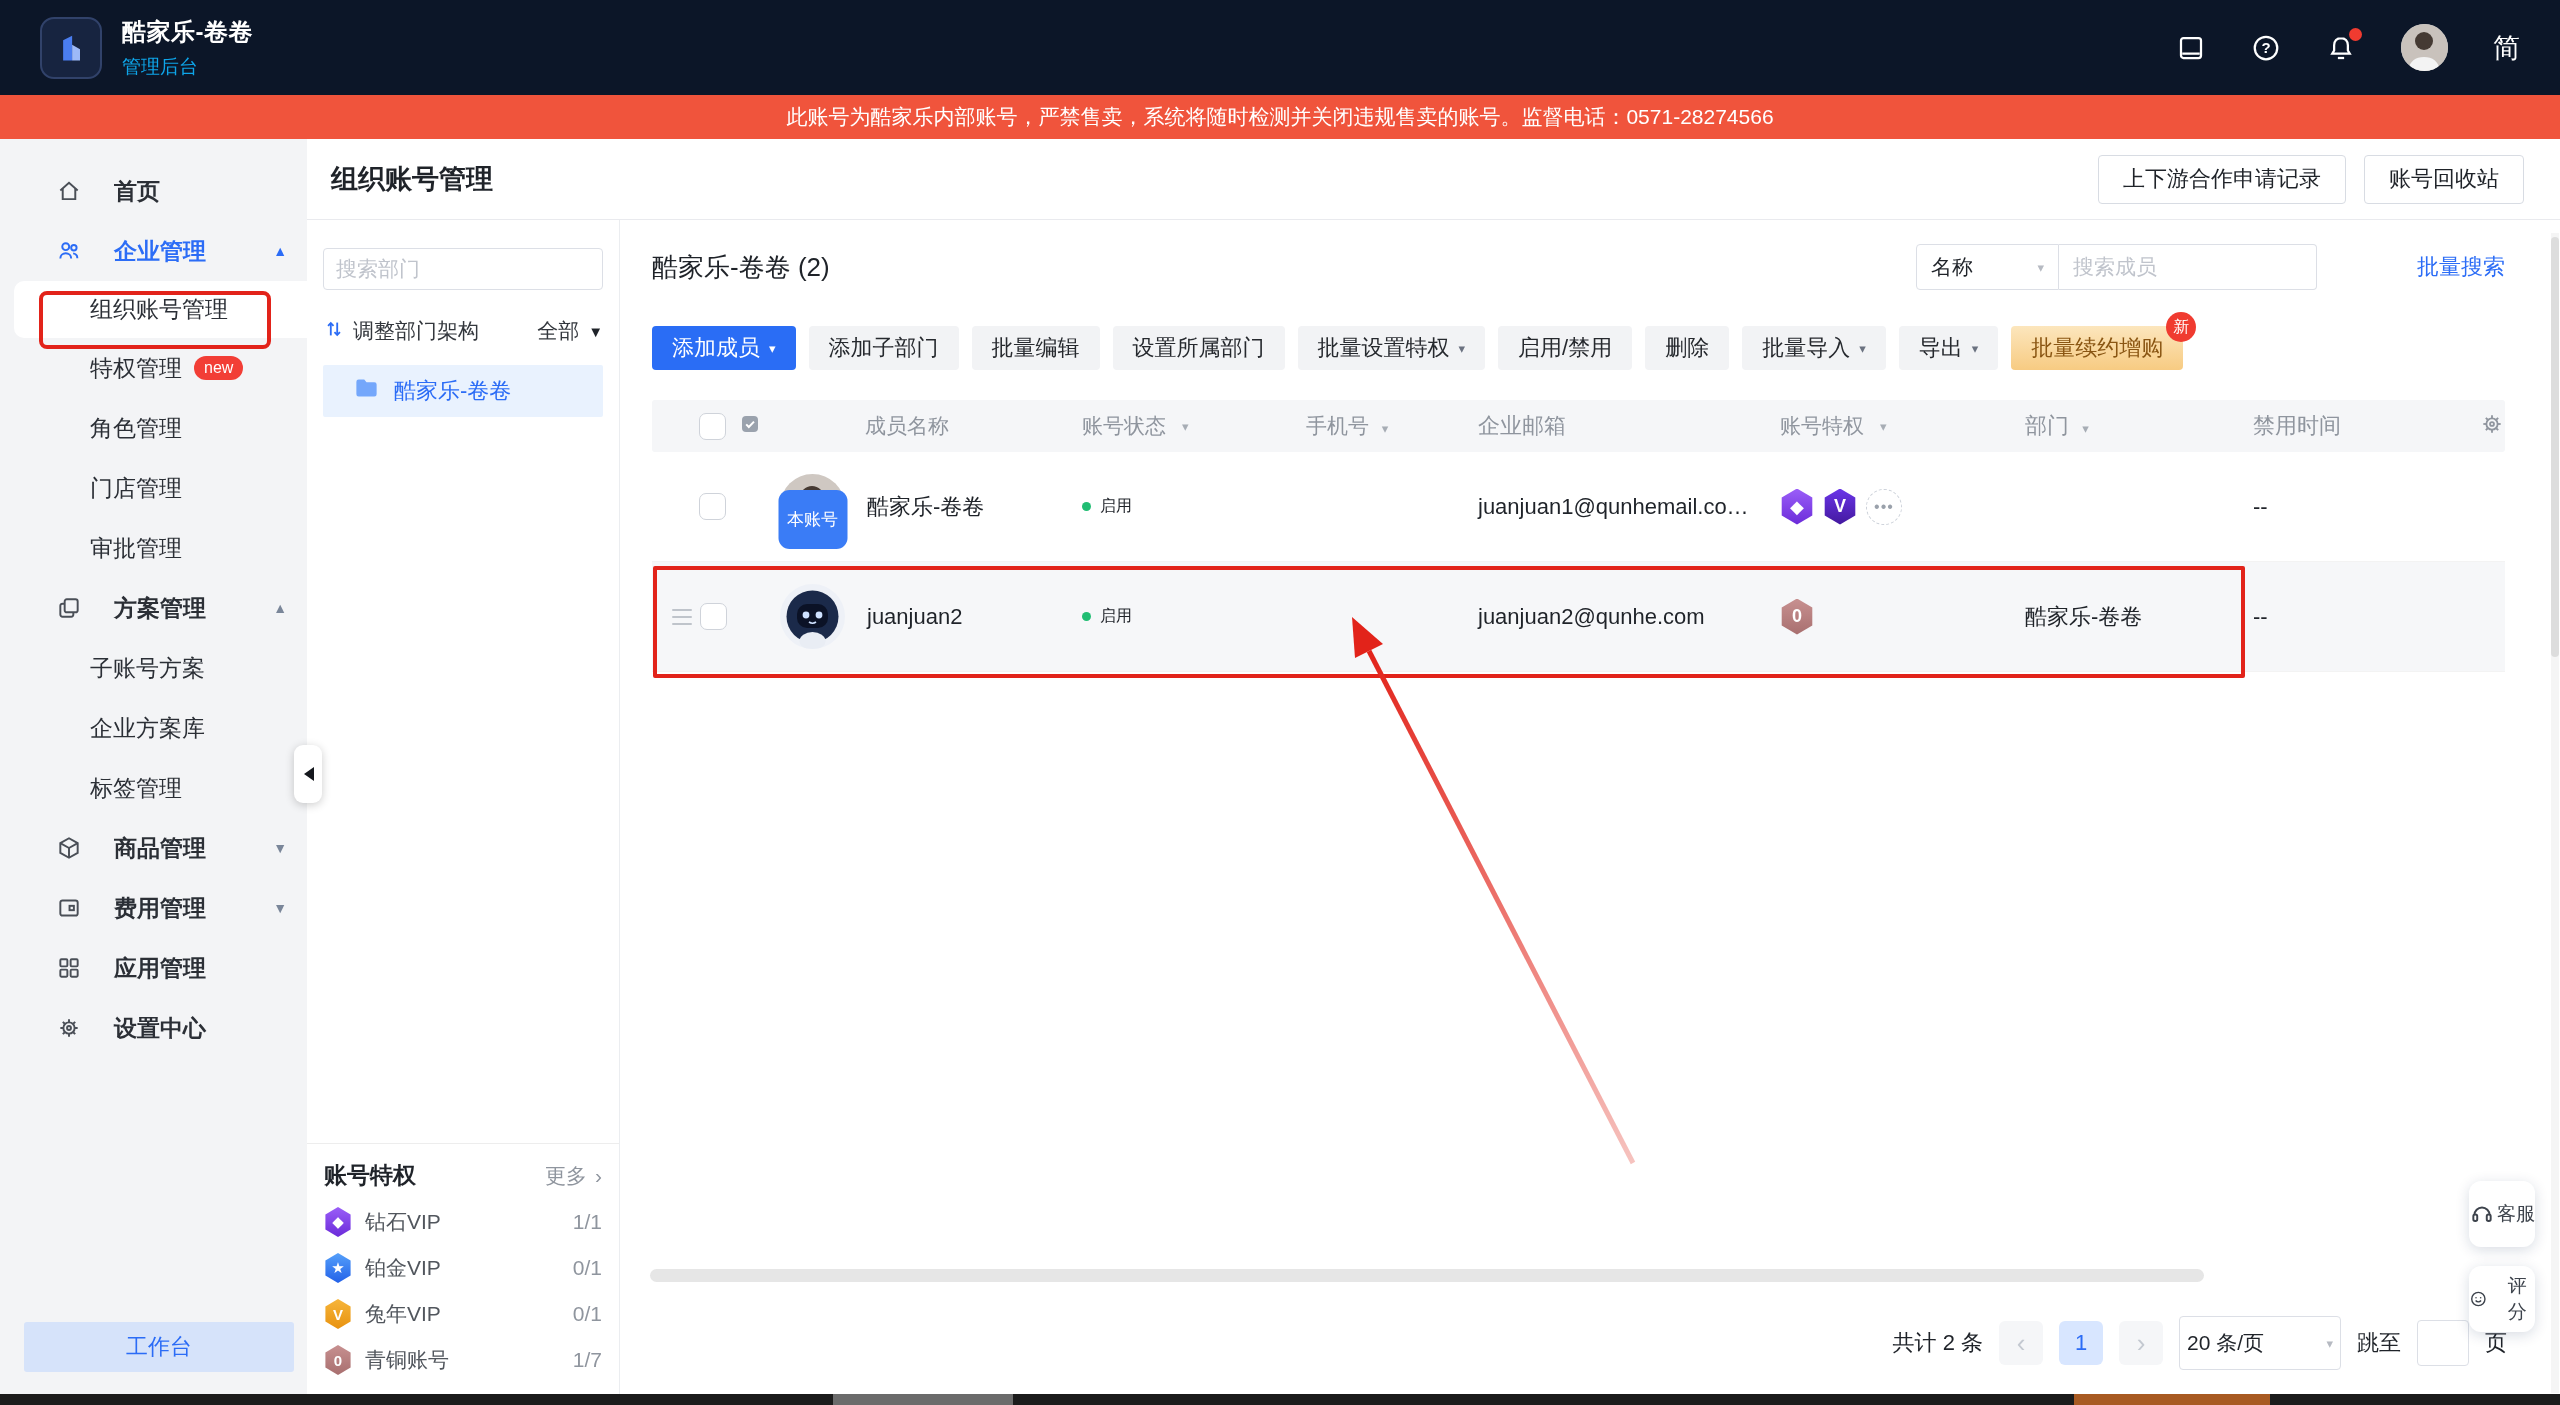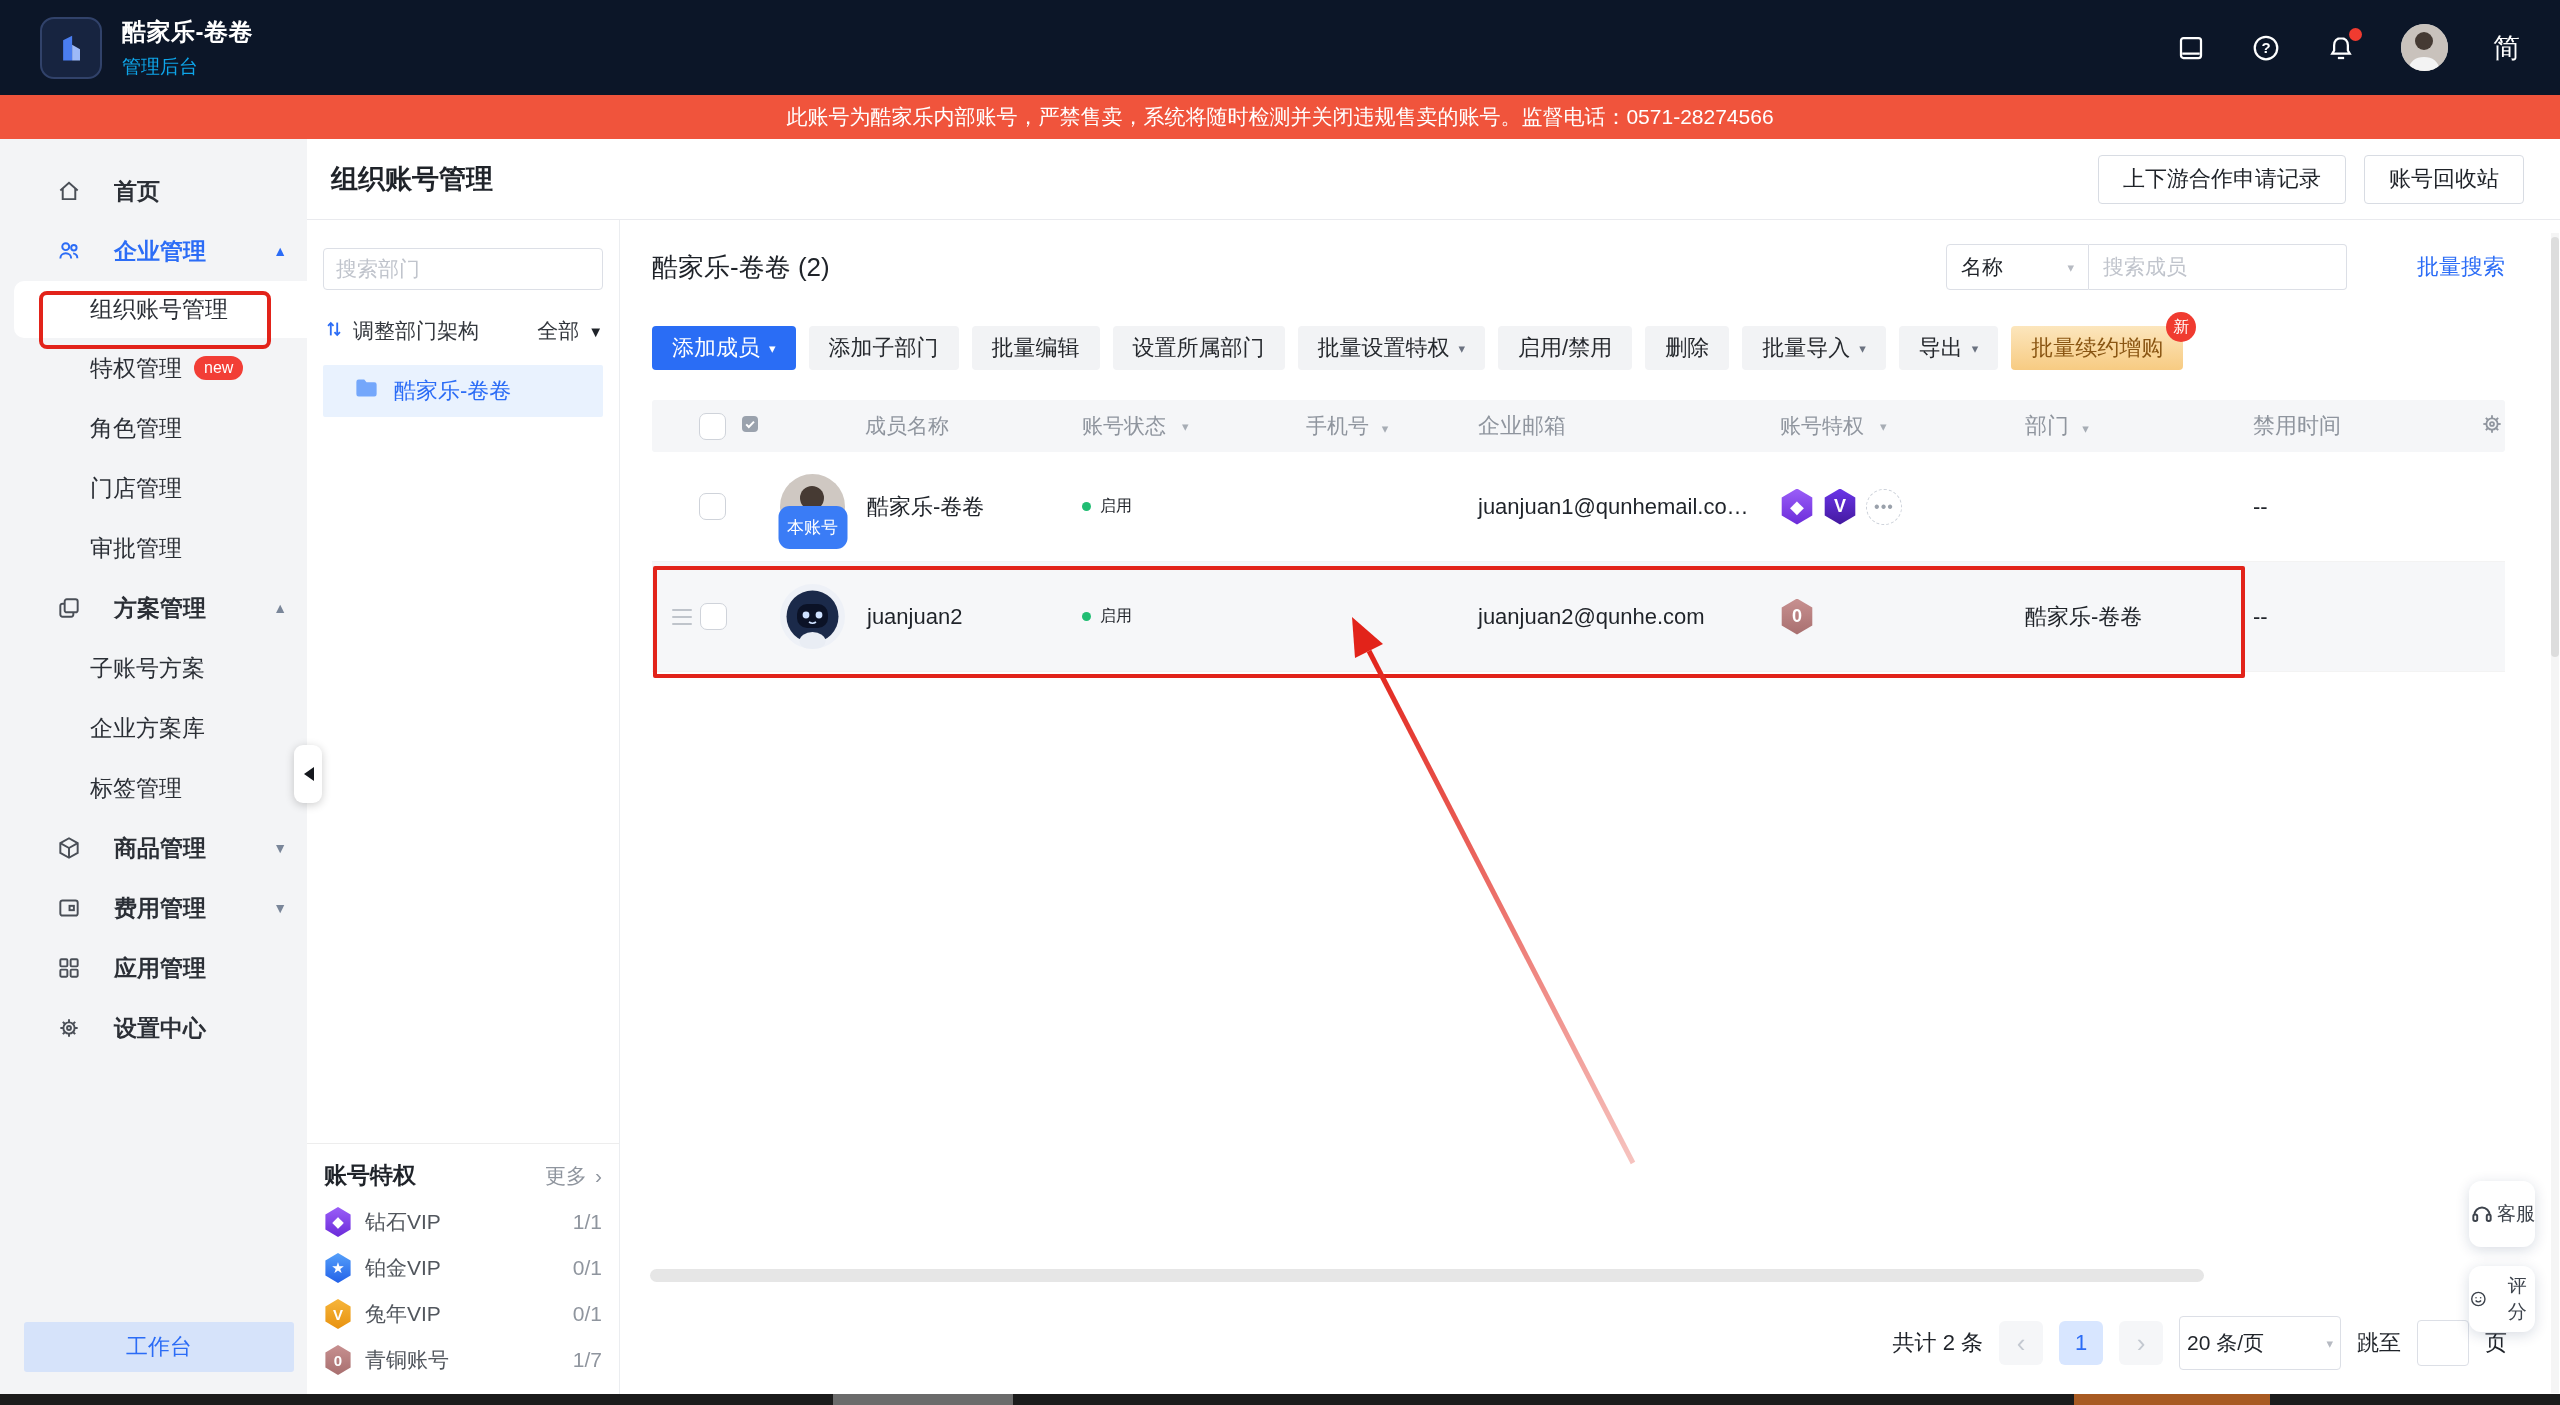--- a/index.html
+++ b/index.html
@@ -74,21 +74,21 @@
   .main{flex:1;position:relative;padding:24px 55px 0 32px;min-width:0;background:#fff;}
   .group-row{display:flex;align-items:center;}
   .group-title{font-size:26px;}
   .search-cluster{margin-left:auto;display:flex;align-items:center;}
   .field-select{width:143px;height:46px;border:1px solid #dcdfe6;border-radius:4px 0 0 4px;display:flex;
     align-items:center;padding:0 14px;font-size:21px;cursor:pointer;background:#fff;}
   .field-select .caret{margin-left:auto;font-size:13px;color:#b6bac2;}
   .member-input{width:258px;height:46px;border:1px solid #dcdfe6;border-left:none;border-radius:0 4px 4px 0;
     font-size:21px;padding:0 14px;outline:none;}
   .member-input::placeholder{color:#c0c4cc;}
-  .batch-link{color:#2b6cf6;font-size:22px;margin-left:70px;cursor:pointer;}
+  .batch-link{color:#2b6cf6;font-size:22px;margin-left:100px;cursor:pointer;}
 
   .toolbar{display:flex;gap:13px;margin-top:36px;align-items:center;}
   .tb{height:44px;padding:0 20px;border-radius:4px;background:#f2f3f5;font-size:22px;display:flex;
     align-items:center;gap:9px;color:#26292e;cursor:pointer;white-space:nowrap;}
   .tb .caret{font-size:13px;color:#6b7280;}
   .tb.primary{background:#2a6df5;color:#fff;}
   .tb.primary .caret{color:#fff;}
   .tb.gold{background:linear-gradient(180deg,#fce6bd,#f7cb82);color:#8a5613;position:relative;}
   .badge-xin{position:absolute;top:-14px;right:-13px;width:30px;height:30px;border-radius:50%;background:#f03b30;
     color:#fff;font-size:16px;display:flex;align-items:center;justify-content:center;}
@@ -108,21 +108,21 @@
   .col-dept{width:228px;flex:none;font-size:22px;}
   .col-time{width:197px;flex:none;font-size:22px;}
   .col-gear{flex:1;display:flex;justify-content:flex-end;}
   .sort-caret{font-size:13px;margin-left:7px;color:#a7adb5;}
   .cb{width:27px;height:27px;border:1px solid #cfd3da;border-radius:7px;background:#fff;flex:none;cursor:pointer;}
   .drag{display:flex;flex-direction:column;gap:5px;width:20px;cursor:grab;}
   .drag span{display:block;height:2px;background:#bfc4cb;border-radius:1px;}
   .avatar{width:65px;height:65px;border-radius:50%;position:relative;flex:none;}
   .avatar svg{border-radius:50%;display:block;}
   .self-tag{position:absolute;left:50%;transform:translateX(-50%);bottom:-10px;background:#3a7cf6;color:#fff;
-    font-size:17px;padding:10px 9px;border-radius:11px;white-space:nowrap;font-family:Liberation Serif, serif;}
+    font-size:17px;padding:18px 9px;border-radius:11px;white-space:nowrap;font-family:Liberation Serif, serif;}
   .name-text{margin-left:22px;font-size:22px;}
   .dot{width:9px;height:9px;border-radius:50%;background:#21bd73;flex:none;}
   .more-circ{width:36px;height:36px;border:1px dashed #ccd1d9;border-radius:50%;color:#9aa1ab;display:flex;
     align-items:center;justify-content:center;font-size:16px;letter-spacing:1px;cursor:pointer;}
 
   .hscroll{position:absolute;left:30px;top:1049px;width:1554px;height:13px;background:#e6e6e6;border-radius:7px;cursor:pointer;}
   .pagination{position:absolute;right:53px;top:1096px;display:flex;align-items:center;font-size:22px;gap:16px;}
   .pg-btn{width:44px;height:44px;border-radius:6px;background:#f5f6f8;color:#c4c9d1;display:flex;align-items:center;
     justify-content:center;font-size:26px;cursor:pointer;}
   .pg-cur{width:44px;height:44px;border-radius:6px;background:#d8e6ff;color:#2b6cf6;display:flex;align-items:center;

